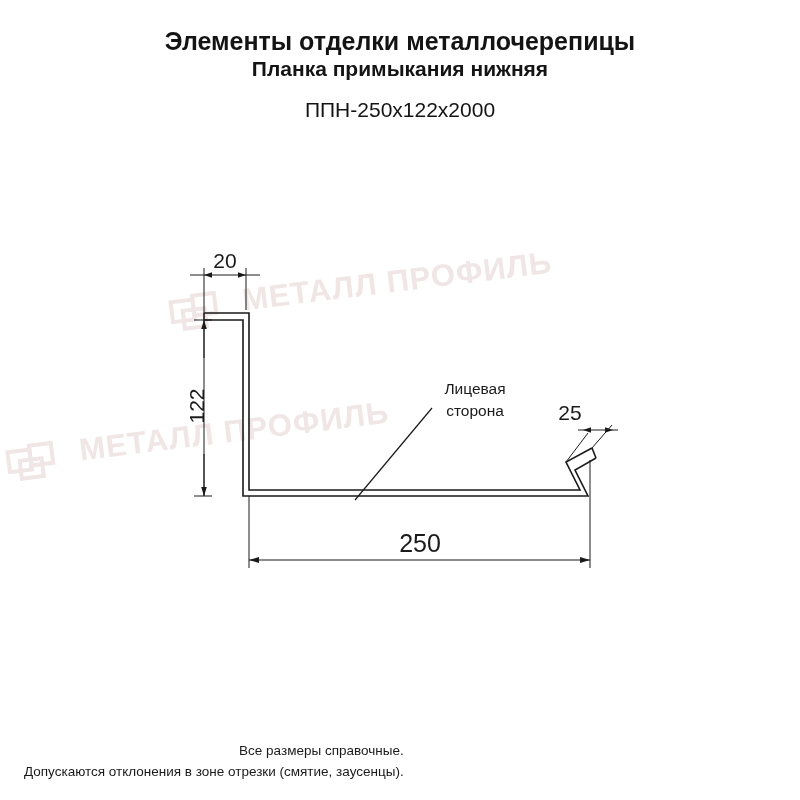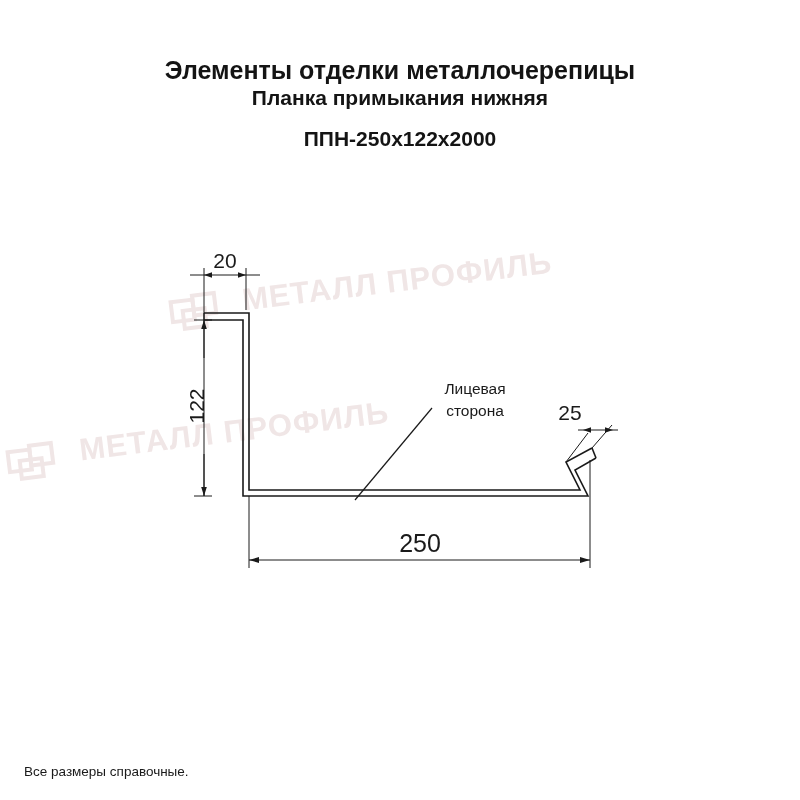--- a/index.html
+++ b/index.html
@@ -25,31 +25,30 @@
     left: 0;
     width: 800px;
     text-align: center;
   }
   .title-main {
     font-size: 25px;
     font-weight: bold;
     letter-spacing: 0px;
     color: #141414;
     line-height: 30px;
-    margin-top: 29px;
   }
   .title-sub {
     font-size: 21px;
     font-weight: bold;
     color: #141414;
     line-height: 26px;
   }
   .title-code {
     font-size: 21px;
-    font-weight: bold;
+    font-weight: normal;
     color: #141414;
     margin-top: 15px;
     line-height: 26px;
   }
   .drawing {
     position: absolute;
     top: 190px;
     left: 0;
     width: 668px;
     height: 430px;
@@ -196,15 +195,16 @@
         <path d="M 249 370 L 259 367 L 259 373 Z" fill="#1a1a1a" stroke="none"></path>
         <path d="M 590 370 L 580 367 L 580 373 Z" fill="#1a1a1a" stroke="none"></path>
       </g>
       <text x="420" y="362" text-anchor="middle" font-size="25">250</text>
 
     </svg>
   </div>
 
   <div class="footer">
     <div>Все размеры справочные.</div>
+    <div>Допускаются отклонения в зоне отрезки (смятие, заусенцы).</div>
   </div>
 
 </div>
 
 </body></html>

